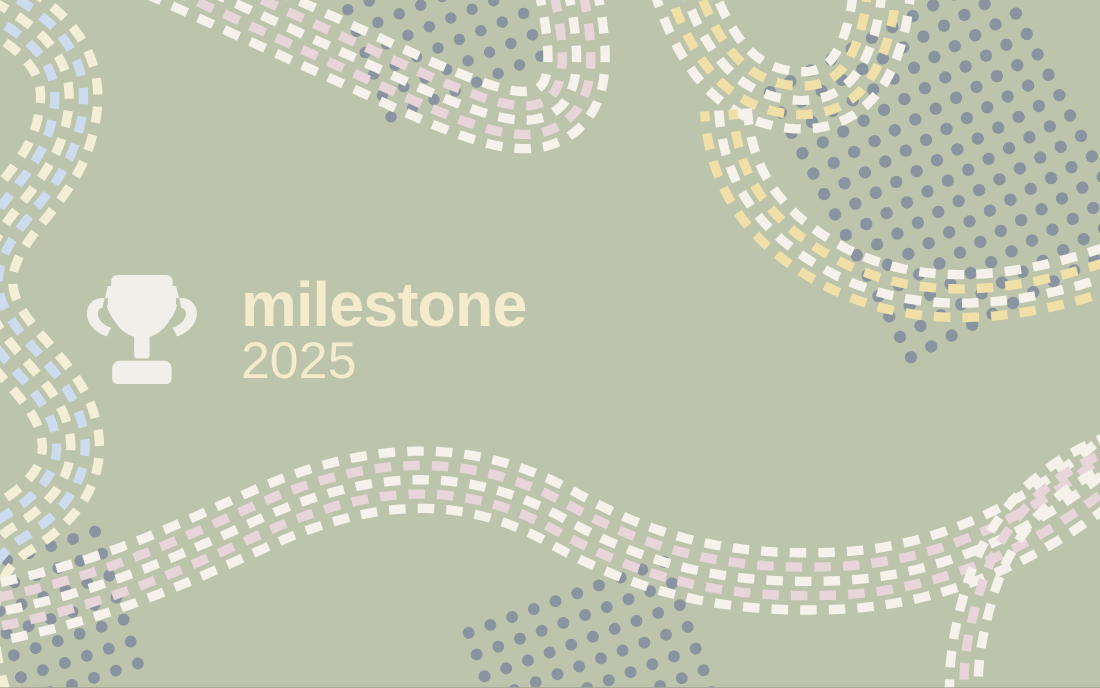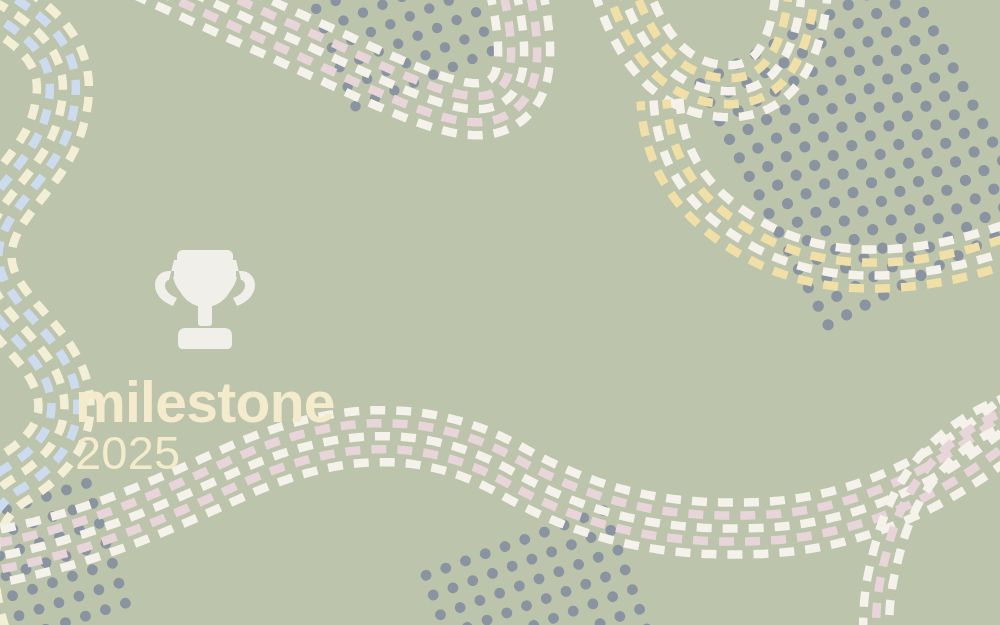--- a/index.html
+++ b/index.html
@@ -24,23 +24,22 @@
     top: 0;
     width: 1000px;
     height: 625px;
     display: block;
   }
   #lockup {
     position: absolute;
     left: 75px;
     top: 248px;
     display: flex;
-    flex-direction: column;
     align-items: center;
-    gap: 22px;
+    gap: 36px;
   }
   #trophy-icon {
     display: block;
     width: 108px;
     height: 104px;
     flex: 0 0 auto;
   }
   #wordmark {
     display: flex;
     flex-direction: column;

